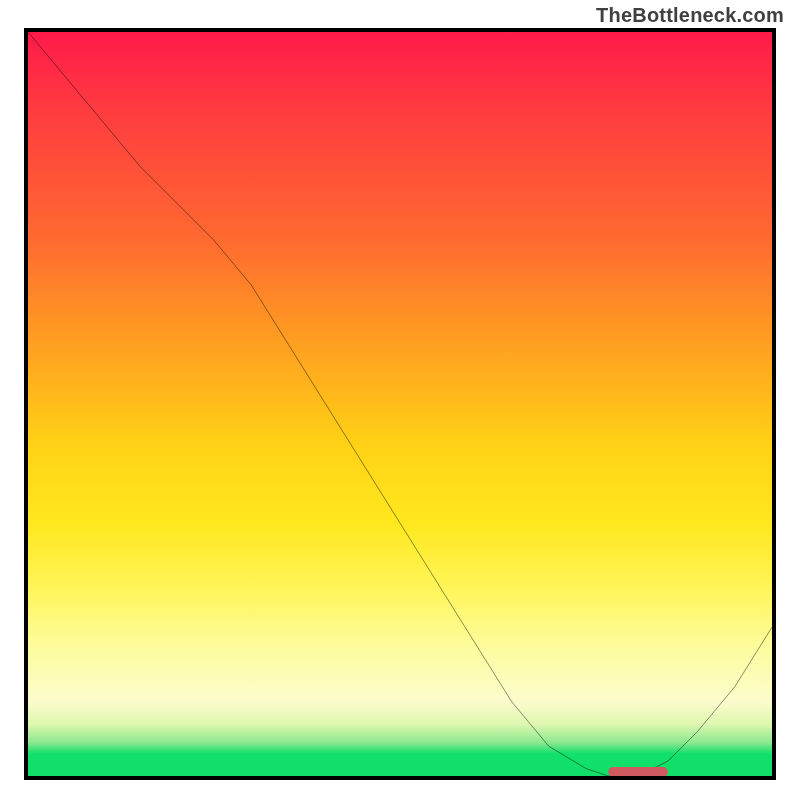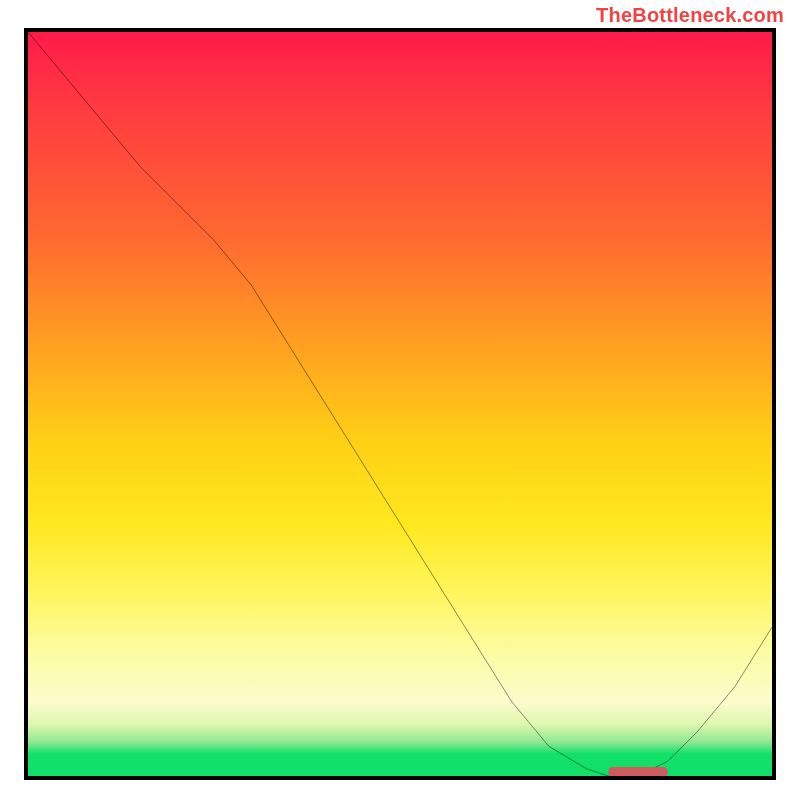--- a/index.html
+++ b/index.html
@@ -13,21 +13,21 @@
   }
   .chart-wrapper {
     position: relative;
     width: 800px;
     height: 800px;
   }
   .watermark {
     position: absolute;
     top: 4px;
     right: 16px;
-    color: #ef4444;
+    color: #404040;
     font-size: 20px;
     font-weight: 600;
     letter-spacing: 0.2px;
     z-index: 10;
   }
   .plot-frame {
     position: absolute;
     top: 28px;
     left: 24px;
     width: 752px;

